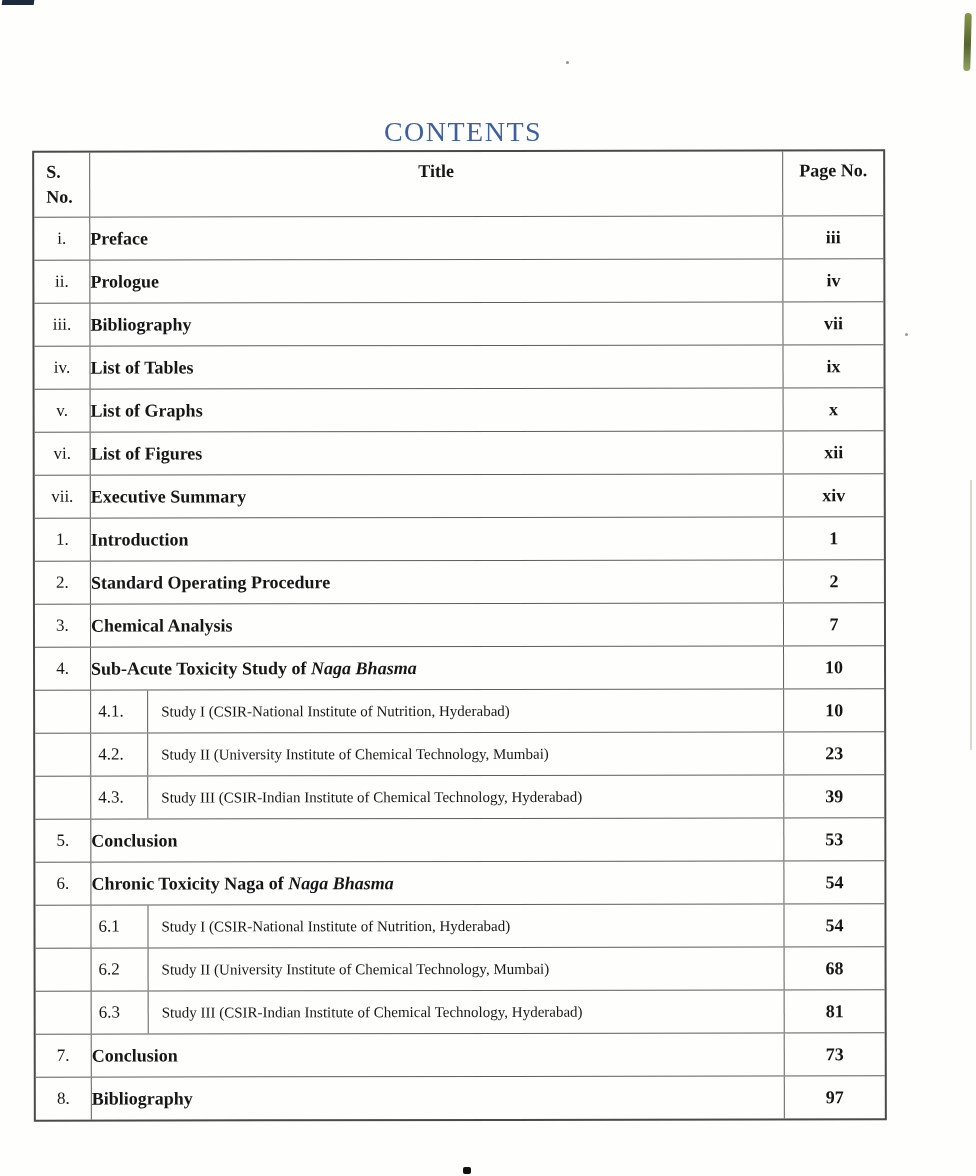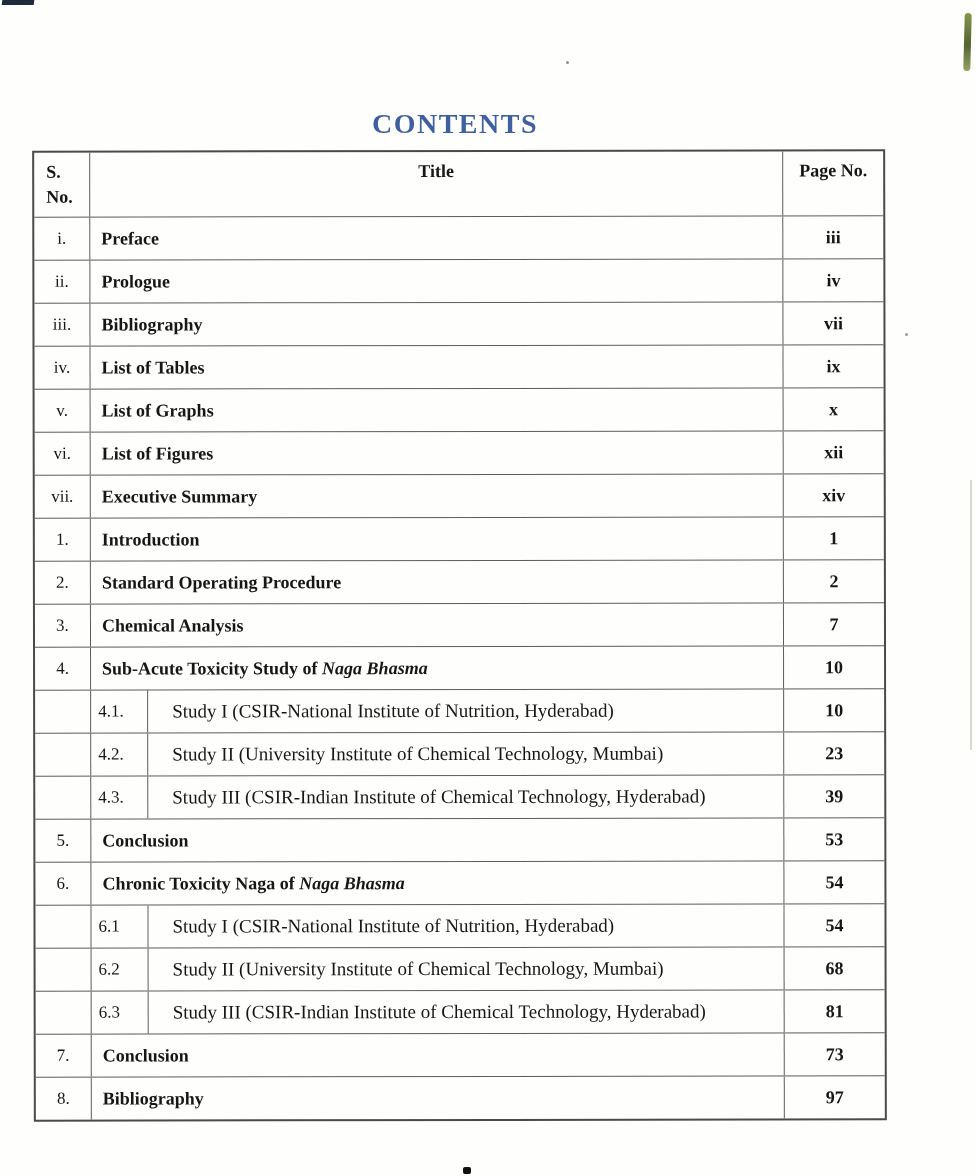--- a/index.html
+++ b/index.html
@@ -7,22 +7,22 @@
     position:relative;
     width:976px;height:1176px;
     background:#fefefc;
     overflow:hidden;
     font-family:"Liberation Serif","DejaVu Serif",serif;
     color:#161616;
   }
   
   .contents-title{
     position:absolute;top:104px;left:0;width:902px;
-    margin:4px;text-align:center;
-    font-size:28px;font-weight:bold;letter-spacing:1.5px;
+    margin:12px;text-align:center;
+    font-size:28px;font-weight:normal;letter-spacing:1.5px;
     color:#3f60a0;
   }
   
   .toc-table{
     position:absolute;left:33px;top:150px;width:849px;
     border:2px solid #4a4a4a;
     background:#fefefc;
     transform:rotate(-0.1deg);
   }
   .row{display:flex;align-items:stretch;height:42px;border-top:1px solid #5c5c5c;}
@@ -50,22 +50,22 @@
   }
   .row.header .c-title{justify-content:center;align-items:flex-start;padding-top:9px;font-weight:bold;font-size:18px;}
   .row.header .c-page{align-items:flex-start;padding-top:9px;font-weight:bold;font-size:18px;text-align:right;}
   .subnum{
     width:57px;flex:0 0 57px;align-self:stretch;
     display:none;align-items:center;
     padding-left:7px;box-sizing:border-box;
     font-size:17px;
   }
   .row.is-sub .subnum{display:flex;border-right:1px solid #5c5c5c;}
-  .ttext{padding-left:11px;font-size:18px;font-weight:bold;}
-  .row.is-sub .ttext{font-weight:normal;font-size:19px;padding-left:24px;}
+  .ttext{font-size:18px;font-weight:bold;}
+  .row.is-sub .ttext{font-weight:normal;font-size:15px;padding-left:13px;}
   .t-italic{font-style:italic;}
   
   .artifact{position:absolute;}
   .topleft-mark{left:2px;top:0;width:32px;height:5px;background:#1d2b3c;transform:skewX(-8deg);}
   .right-stripe{left:964px;top:13px;width:7px;height:58px;border-radius:4px;
     background:linear-gradient(180deg,#7c8d3c 0%,#45561f 55%,#8a9a55 100%);opacity:.92;transform:rotate(1.5deg);}
   .edge-shadow{left:970px;top:480px;width:2px;height:270px;background:#d9d9d0;}
   .bottom-speck{left:463px;top:1167px;width:8px;height:7px;background:#101010;border-radius:2px;}
   .dot-top{left:566px;top:61px;width:3px;height:3px;background:#8f8f8f;border-radius:50%;}
   .dot-mid{left:378px;top:544px;width:3px;height:3px;background:#7a7a7a;border-radius:50%;}

